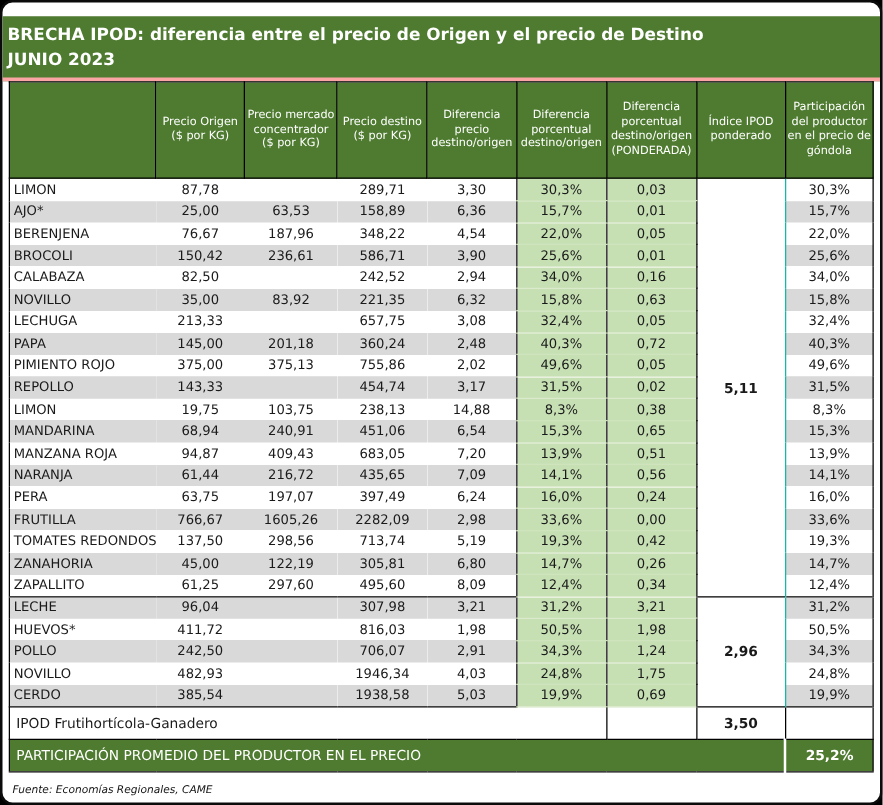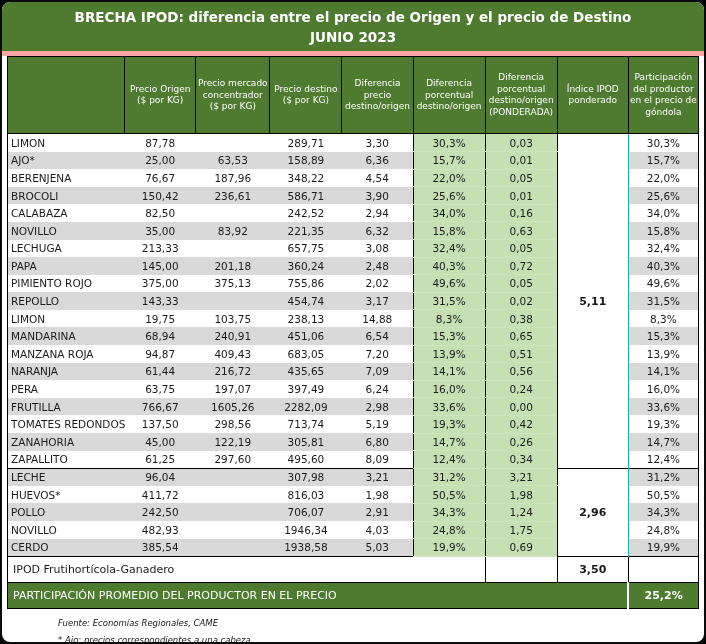--- a/index.html
+++ b/index.html
@@ -7,22 +7,22 @@
     width:706px;height:644px;background:#000;
     font-family:"DejaVu Sans","Liberation Sans",sans-serif;
     -webkit-font-smoothing:antialiased;
   }
   .frame{
     box-sizing:border-box;width:706px;height:644px;
     background:#fff;border:2px solid #0b0b0b;border-radius:10px;
     overflow:hidden;
   }
   .title-bar{
-    background:var(--green);border-bottom:5px solid #fca5a5;
-    color:#fff;text-align:center;padding:6px 4px 5px;
+    background:var(--green);border-bottom:3px solid #fca5a5;
+    color:#fff;padding:6px 4px 5px;margin-top:11px;
   }
   .t1{font-size:13.5px;font-weight:bold;line-height:1.35;}
   .t2{font-size:13.5px;font-weight:bold;line-height:1.35;margin-top:2px;}
 
   table.ipod{
     margin:0 5px;border-collapse:collapse;table-layout:fixed;
     width:692px;border:1px solid #000;
   }
   th{
     background:var(--green);color:#fff;border:1px solid #000;
@@ -48,21 +48,21 @@
   tr.sec-start td{border-top:1px solid #000;}
 
   tr.sumrow td{height:25px;border:1px solid #000;background:#fff;font-size:11px;}
   td.sum-label{text-align:left;padding-left:5px;}
   td.sum-value{font-weight:bold;}
   tr.partrow td{height:25px;background:var(--green);color:#fff;font-size:11px;border-bottom:1px solid #000;}
   td.part-label{text-align:left;padding-left:5px;}
   td.part-value{font-weight:bold;font-size:11.5px;border-left:2px solid #fff;}
 
   .footnotes{margin:9px 0 0 8px;font-style:italic;font-size:8.5px;color:#141414;}
-  .footnotes div{margin-bottom:7px;margin-left:48px;}
+  .footnotes div{margin-bottom:7px;}
 </style>
 </head>
 <body>
 
 <div class="frame">
 
   <div class="title-bar">
     <div class="t1">BRECHA IPOD: diferencia entre el precio de Origen y el precio de Destino</div>
     <div class="t2">JUNIO 2023</div>
   </div>

